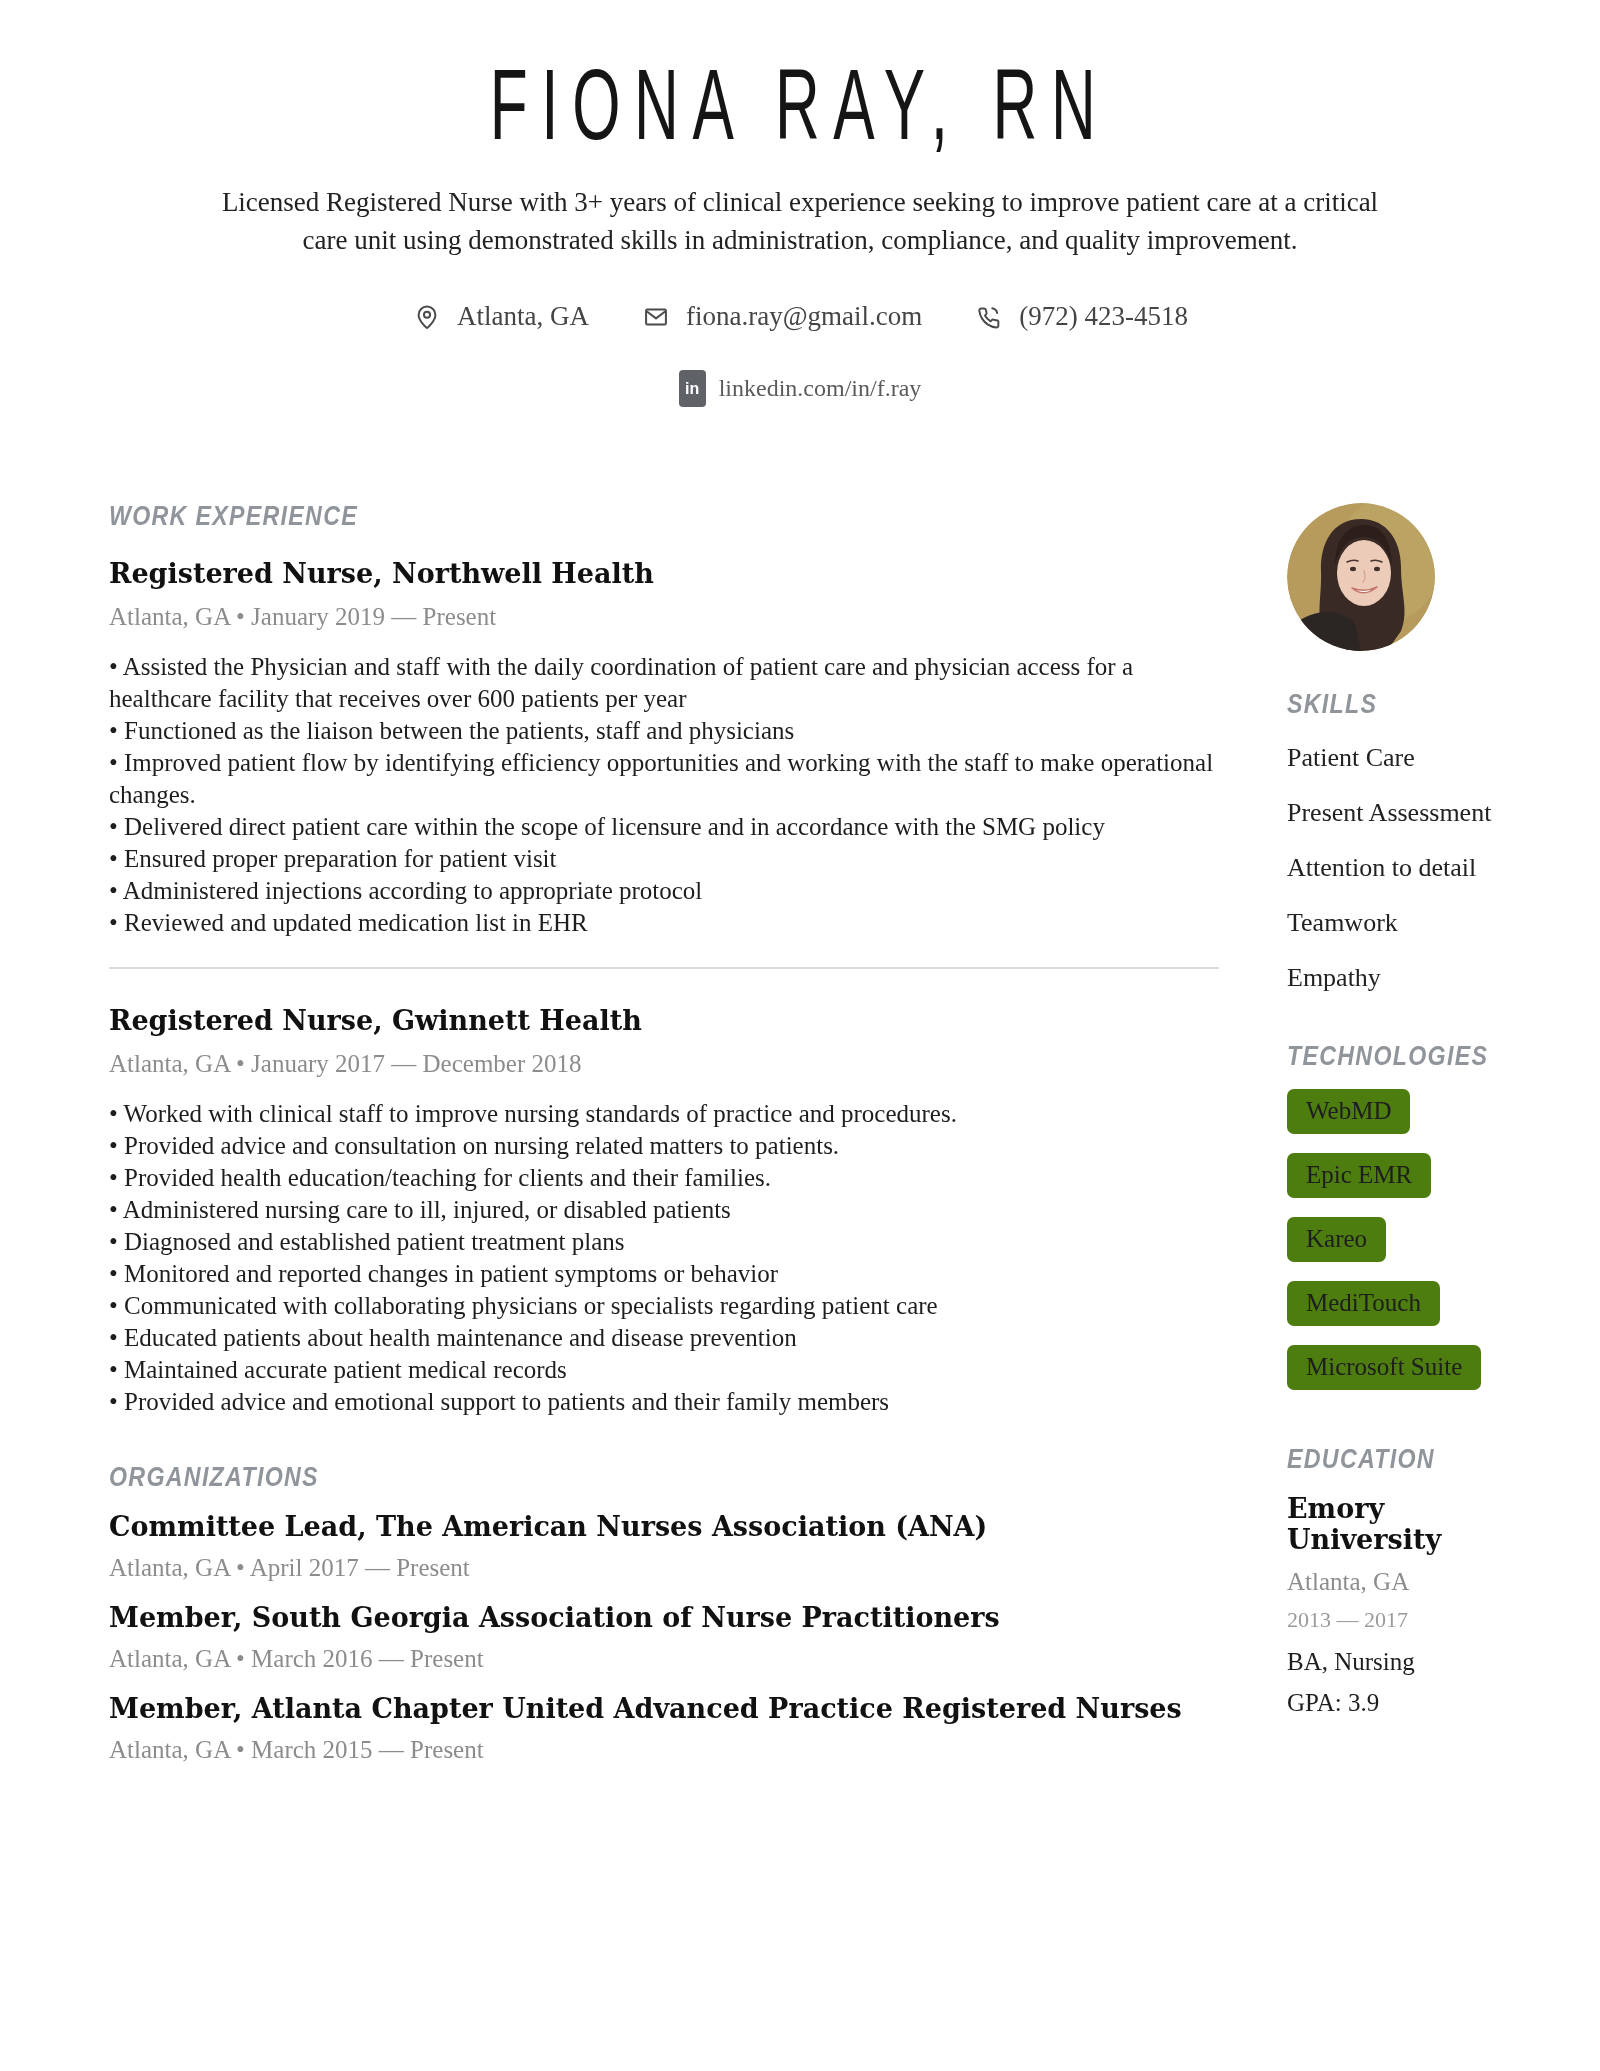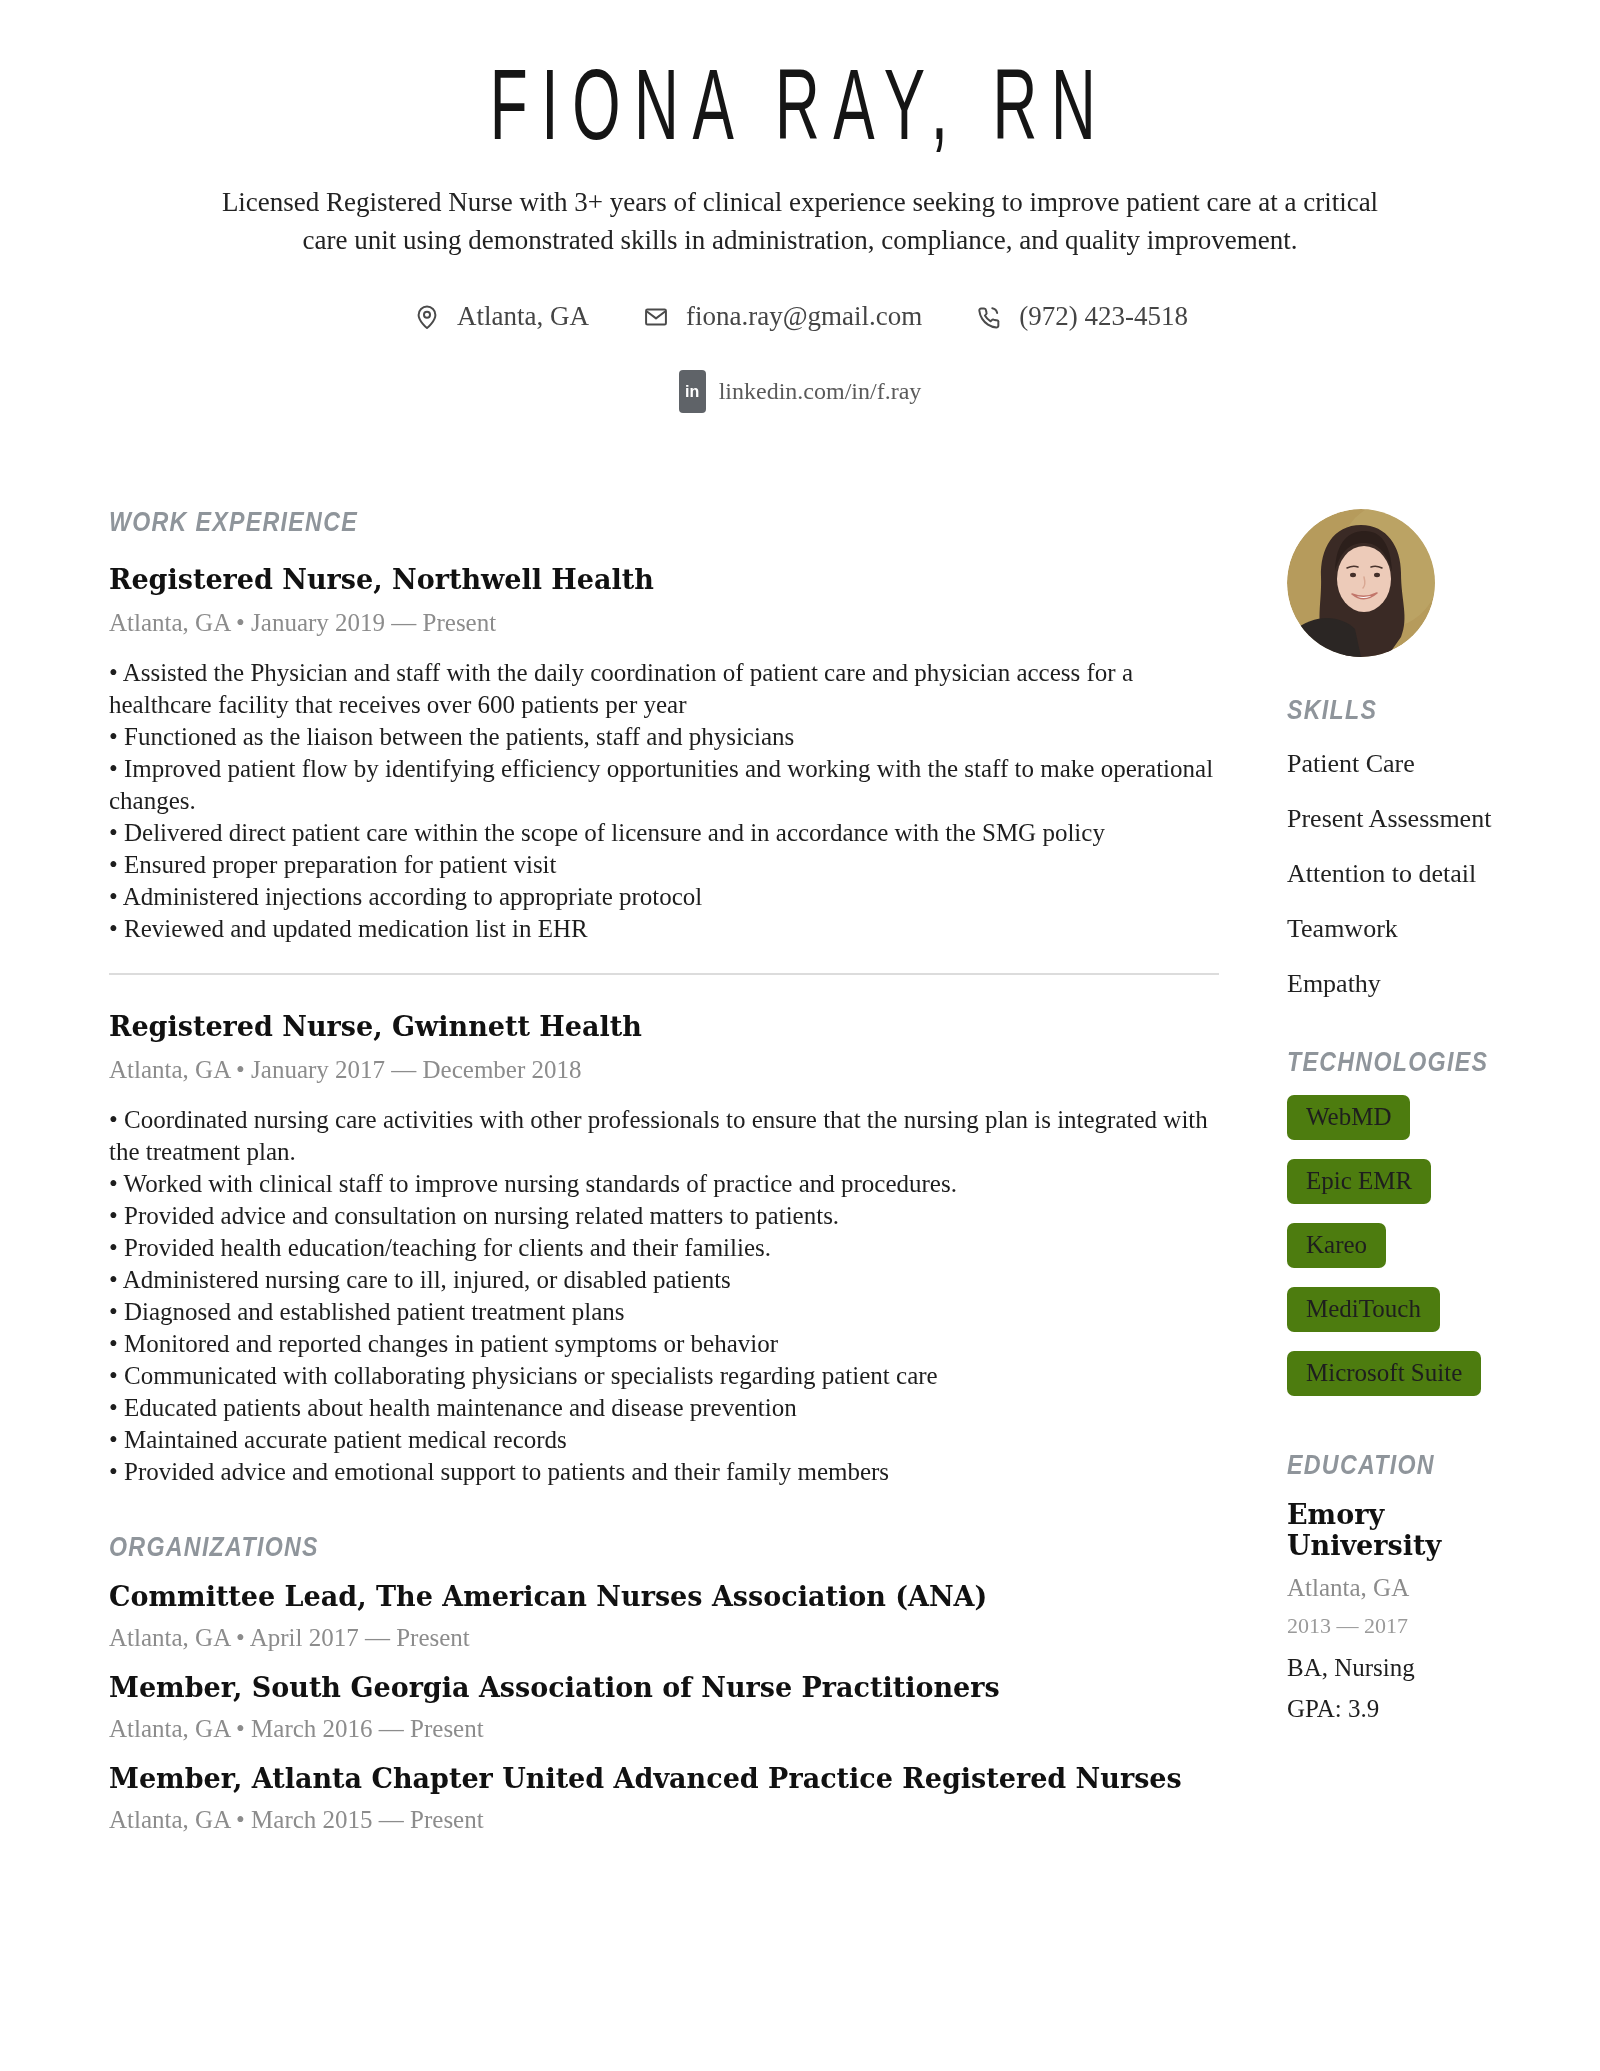--- a/index.html
+++ b/index.html
@@ -23,21 +23,21 @@
   }
   .contact-row {
     margin-top:42px; display:flex; justify-content:center; align-items:center; gap:52px;
   }
   .contact-item { display:flex; align-items:center; gap:15px; font-size:27px; color:#454545; }
   .cicon { display:flex; align-items:center; justify-content:center; width:30px; height:30px; }
   .cicon svg { width:28px; height:28px; stroke:#4a4a4a; fill:none; stroke-width:1.7; stroke-linecap:round; stroke-linejoin:round; }
   .contact-row2 { margin-top:38px; }
   .contact-row2 .contact-item { font-size:24px; color:#5a5a5a; gap:13px; }
   .li-badge {
-    width:27px; height:43px; background:#5f6368; border-radius:4px;
+    width:27px; height:37px; background:#5f6368; border-radius:4px;
     display:flex; align-items:center; justify-content:center;
   }
   .li-in { color:#ffffff; font-family:"Liberation Sans",sans-serif; font-weight:bold; font-size:16px; line-height:1; }
   
   .columns { display:flex; padding:0 109px; margin-top:96px; }
   .main-col { width:1110px; flex:0 0 1110px; }
   .side-col { margin-left:68px; flex:1; }
   
   .sec-heading-wrap { line-height:1; }
   .sec-heading {
@@ -146,21 +146,20 @@
           </div>
       </section>
 
       <hr class="divider">
 
       <section class="job job2">
         <h2 class="job-title">Registered Nurse, Gwinnett Health</h2>
         <div class="job-meta">Atlanta, GA • January 2017 — December 2018</div>
         <div class="bullets">
 
-        <div class="bullet">Coordinated nursing care activities with other professionals to ensure that the nursing plan is integrated with the treatment plan.</div>
             <div class="bullet">Worked with clinical staff to improve nursing standards of practice and procedures.</div>
             <div class="bullet">Provided advice and consultation on nursing related matters to patients.</div>
             <div class="bullet">Provided health education/teaching for clients and their families.</div>
             <div class="bullet">Administered nursing care to ill, injured, or disabled patients</div>
             <div class="bullet">Diagnosed and established patient treatment plans</div>
             <div class="bullet">Monitored and reported changes in patient symptoms or behavior</div>
             <div class="bullet">Communicated with collaborating physicians or specialists regarding patient care</div>
             <div class="bullet">Educated patients about health maintenance and disease prevention</div>
             <div class="bullet">Maintained accurate patient medical records</div>
             <div class="bullet">Provided advice and emotional support to patients and their family members</div>

